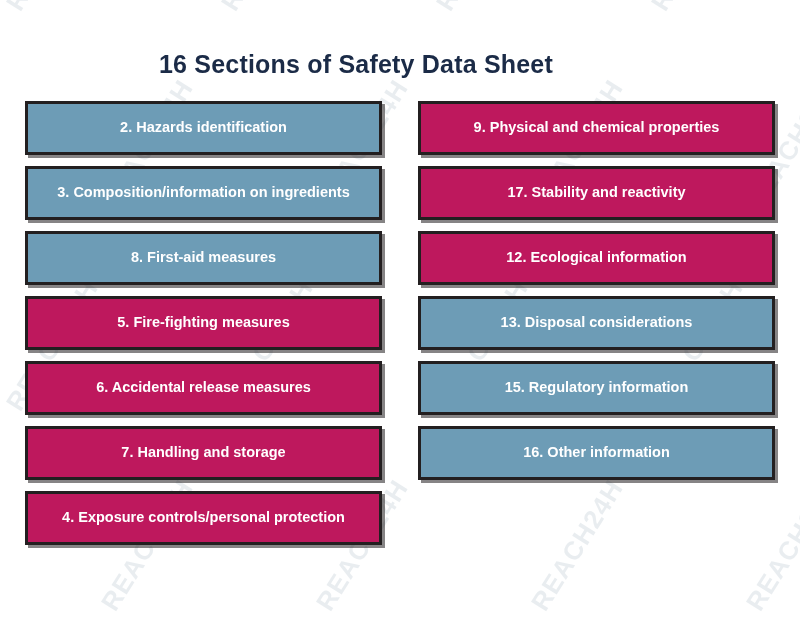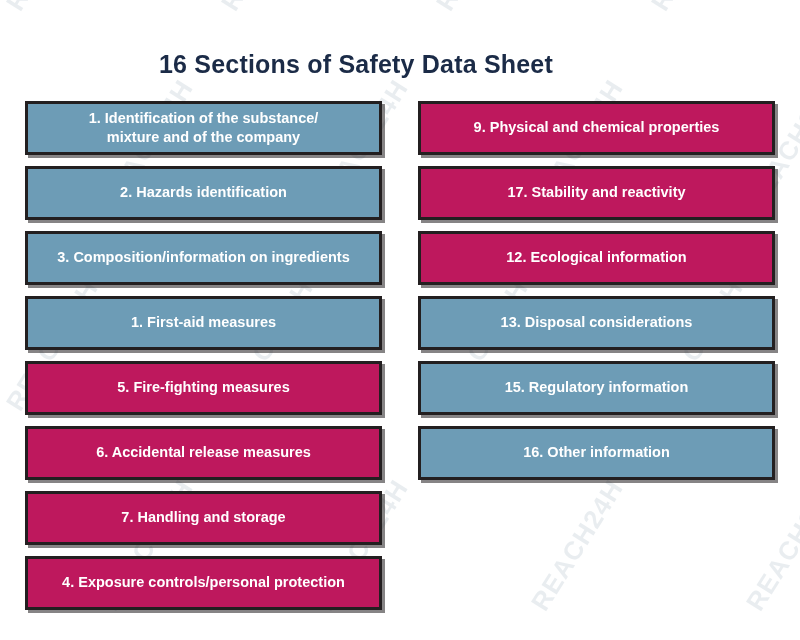--- a/index.html
+++ b/index.html
@@ -113,31 +113,27 @@
     <span class="watermark-text" style="left: 525px; top: 600px; transform: rotate(-58deg);">REACH24H</span>
     <span class="watermark-text" style="left: 740px; top: 600px; transform: rotate(-58deg);">REACH24H</span>
   </div>
 
 <div id="page">
 
   <div id="page-title">16 Sections of Safety Data Sheet</div>
 
   <div class="column" id="column-left">
       <div class="section-box tone-light">
-        <span class="section-label">1. Identification of the substance/
-mixture and of the company</span>
-      </div>
-      <div class="section-box tone-light">
         <span class="section-label">2. Hazards identification</span>
       </div>
       <div class="section-box tone-light">
         <span class="section-label">3. Composition/information on ingredients</span>
       </div>
       <div class="section-box tone-light">
-        <span class="section-label">1. First-aid measures</span>
+        <span class="section-label">8. First-aid measures</span>
       </div>
       <div class="section-box tone-dark">
         <span class="section-label">5. Fire-fighting measures</span>
       </div>
       <div class="section-box tone-dark">
         <span class="section-label">6. Accidental release measures</span>
       </div>
       <div class="section-box tone-dark">
         <span class="section-label">7. Handling and storage</span>
       </div>

